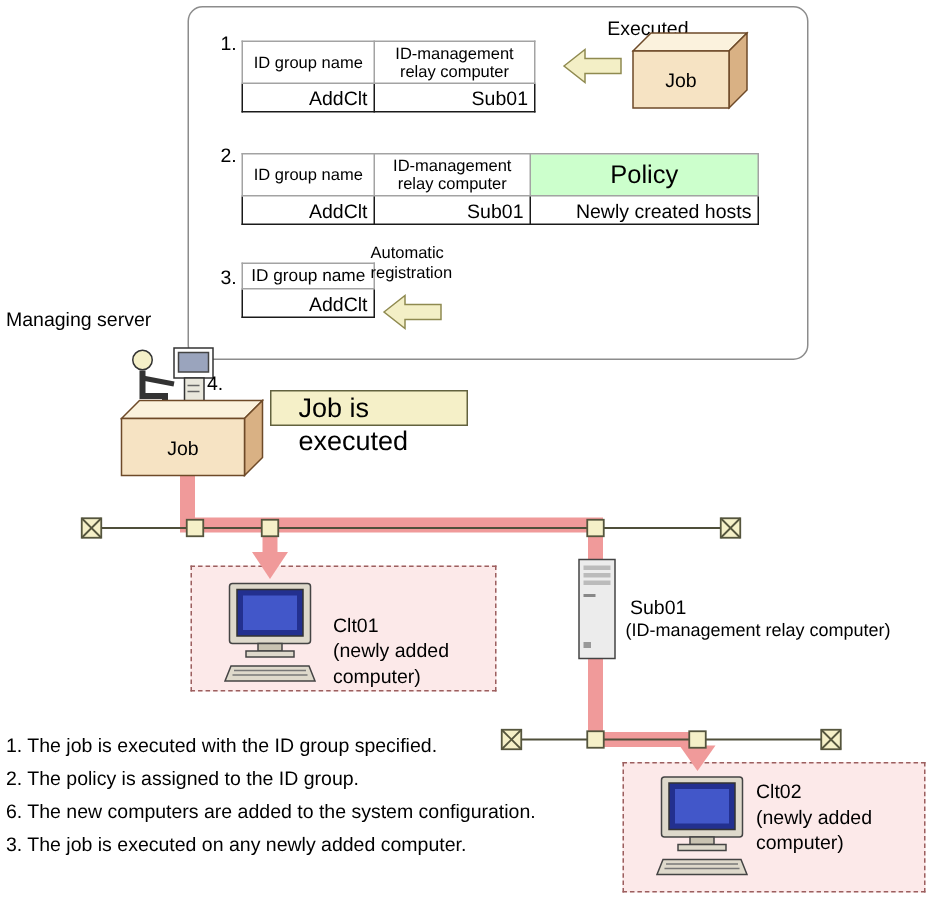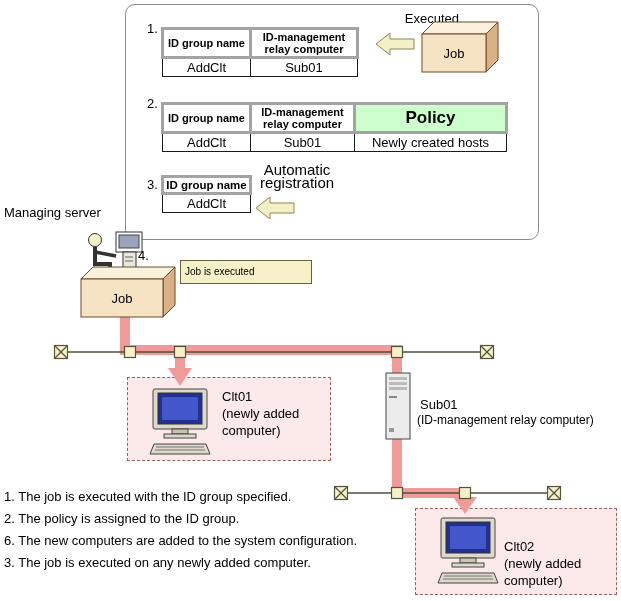--- a/index.html
+++ b/index.html
@@ -2,29 +2,29 @@
 <html><head>
 <meta charset="utf-8">
 <style>
 *{margin:0;padding:0;box-sizing:border-box}
 html,body{background:#fff}
 #canvas{position:relative;width:621px;height:601px;background:#fff;font-family:"Liberation Sans",sans-serif;color:#000;overflow:hidden}
 .abs{position:absolute}
 #panel{position:absolute;left:125px;top:4px;width:414px;height:236px;border:1px solid #8c8c8c;border-radius:10px;background:#fff;z-index:3}
 .stepnum{position:absolute;font-size:13px;z-index:4}
 .tbl{position:absolute;border-collapse:collapse;background:#fff}
-.tbl th{font-weight:bold;font-size:11px;border:3px solid #a3a3a3;padding:1px 2px;height:28px;vertical-align:middle;background:#fff}
-.tbl td{font-size:13px;border:1px solid #1a1a1a;padding:1px 4px;height:19px;vertical-align:middle;background:#fff;text-align:center}
+.tbl th{font-weight:normal;font-size:11px;border:1px solid #a3a3a3;padding:1px 2px;height:28px;vertical-align:middle;background:#fff}
+.tbl td{font-size:13px;border:1px solid #1a1a1a;padding:1px 4px;height:19px;vertical-align:middle;background:#fff;text-align:right}
 .tbl th.policy{background:#ccffcc;font-size:17px}
 .tbl.compact th{height:17px;font-size:11.5px}
 .executed{position:absolute;font-size:13px;text-align:right}
-.arrowlabel{position:absolute;font-size:15px;line-height:13px;text-align:center;white-space:pre-line}
+.arrowlabel{position:absolute;font-size:11px;line-height:13px;text-align:left;white-space:pre-line}
 .box3d{position:absolute;z-index:3}
 .box3d .facelabel{position:absolute;display:flex;align-items:center;justify-content:center;font-size:13px}
-.callout{position:absolute;left:180px;top:260px;width:132px;height:24px;background:#f5f0c8;border:1px solid #62623e;font-size:10px;line-height:22px;padding-left:4px;z-index:4}
+.callout{position:absolute;left:180px;top:260px;width:132px;height:24px;background:#f5f0c8;border:1px solid #62623e;font-size:18px;line-height:22px;padding-left:18px;z-index:4}
 .txt{position:absolute;font-size:13px;line-height:17px;white-space:pre-line;z-index:4}
 .txt.sub{font-size:12px}
 .addbox{position:absolute;background:#fce9e9;border:1px dashed #9c5f5f;z-index:1}
 .icon{position:absolute;z-index:3}
 #overlay{position:absolute;left:0;top:0;z-index:2;pointer-events:none}
 #notes{position:absolute;left:4px;top:486px;z-index:4}
 .note{font-size:13px;line-height:22px;white-space:nowrap}
 </style>
 </head>
 <body>
@@ -164,21 +164,21 @@
   <svg class="icon" style="left:148px;top:388px" width="64" height="68">
     <rect x="5" y="1" width="54" height="40" rx="2" fill="#ded9cb" stroke="#444"></rect>
     <rect x="10" y="5" width="44" height="31" fill="#23308f" stroke="#333"></rect>
     <rect x="14" y="9" width="36" height="23" fill="#4257c9"></rect>
     <rect x="24" y="41" width="16" height="5" fill="#c9c3b2" stroke="#444"></rect>
     <rect x="16" y="46" width="32" height="4" fill="#ded9cb" stroke="#444"></rect>
     <polygon points="6,56 58,56 62,66 2,66" fill="#ded9cb" stroke="#444"></polygon>
     <line x1="8" y1="59" x2="56" y2="59" stroke="#777"></line>
     <line x1="7" y1="62" x2="57" y2="62" stroke="#777"></line>
   </svg>
-  <div class="txt" style="left:222px;top:388px">Clt01
+  <div class="txt" style="left:222px;top:408px">Clt01
 (newly added
 computer)</div>
 
   <svg class="icon" style="left:384px;top:372px" width="28" height="70">
     <rect x="2" y="1" width="24" height="66" fill="#ececec" stroke="#444"></rect>
     <rect x="5" y="5" width="18" height="3" fill="#bbb"></rect>
     <rect x="5" y="10" width="18" height="3" fill="#bbb"></rect>
     <rect x="5" y="15" width="18" height="3" fill="#bbb"></rect>
     <rect x="5" y="24" width="8" height="2" fill="#888"></rect>
     <rect x="5" y="56" width="5" height="4" fill="#999"></rect>
@@ -189,21 +189,21 @@
   <svg class="icon" style="left:436px;top:517px" width="64" height="68">
     <rect x="5" y="1" width="54" height="40" rx="2" fill="#ded9cb" stroke="#444"></rect>
     <rect x="10" y="5" width="44" height="31" fill="#23308f" stroke="#333"></rect>
     <rect x="14" y="9" width="36" height="23" fill="#4257c9"></rect>
     <rect x="24" y="41" width="16" height="5" fill="#c9c3b2" stroke="#444"></rect>
     <rect x="16" y="46" width="32" height="4" fill="#ded9cb" stroke="#444"></rect>
     <polygon points="6,56 58,56 62,66 2,66" fill="#ded9cb" stroke="#444"></polygon>
     <line x1="8" y1="59" x2="56" y2="59" stroke="#777"></line>
     <line x1="7" y1="62" x2="57" y2="62" stroke="#777"></line>
   </svg>
-  <div class="txt" style="left:504px;top:538px">Clt02
+  <div class="txt" style="left:504px;top:519px">Clt02
 (newly added
 computer)</div>
 
   <div id="notes">
     <div class="note">1. The job is executed with the ID group specified.</div>
     <div class="note">2. The policy is assigned to the ID group.</div>
     <div class="note">6. The new computers are added to the system configuration.</div>
     <div class="note">3. The job is executed on any newly added computer.</div>
   </div>
 

